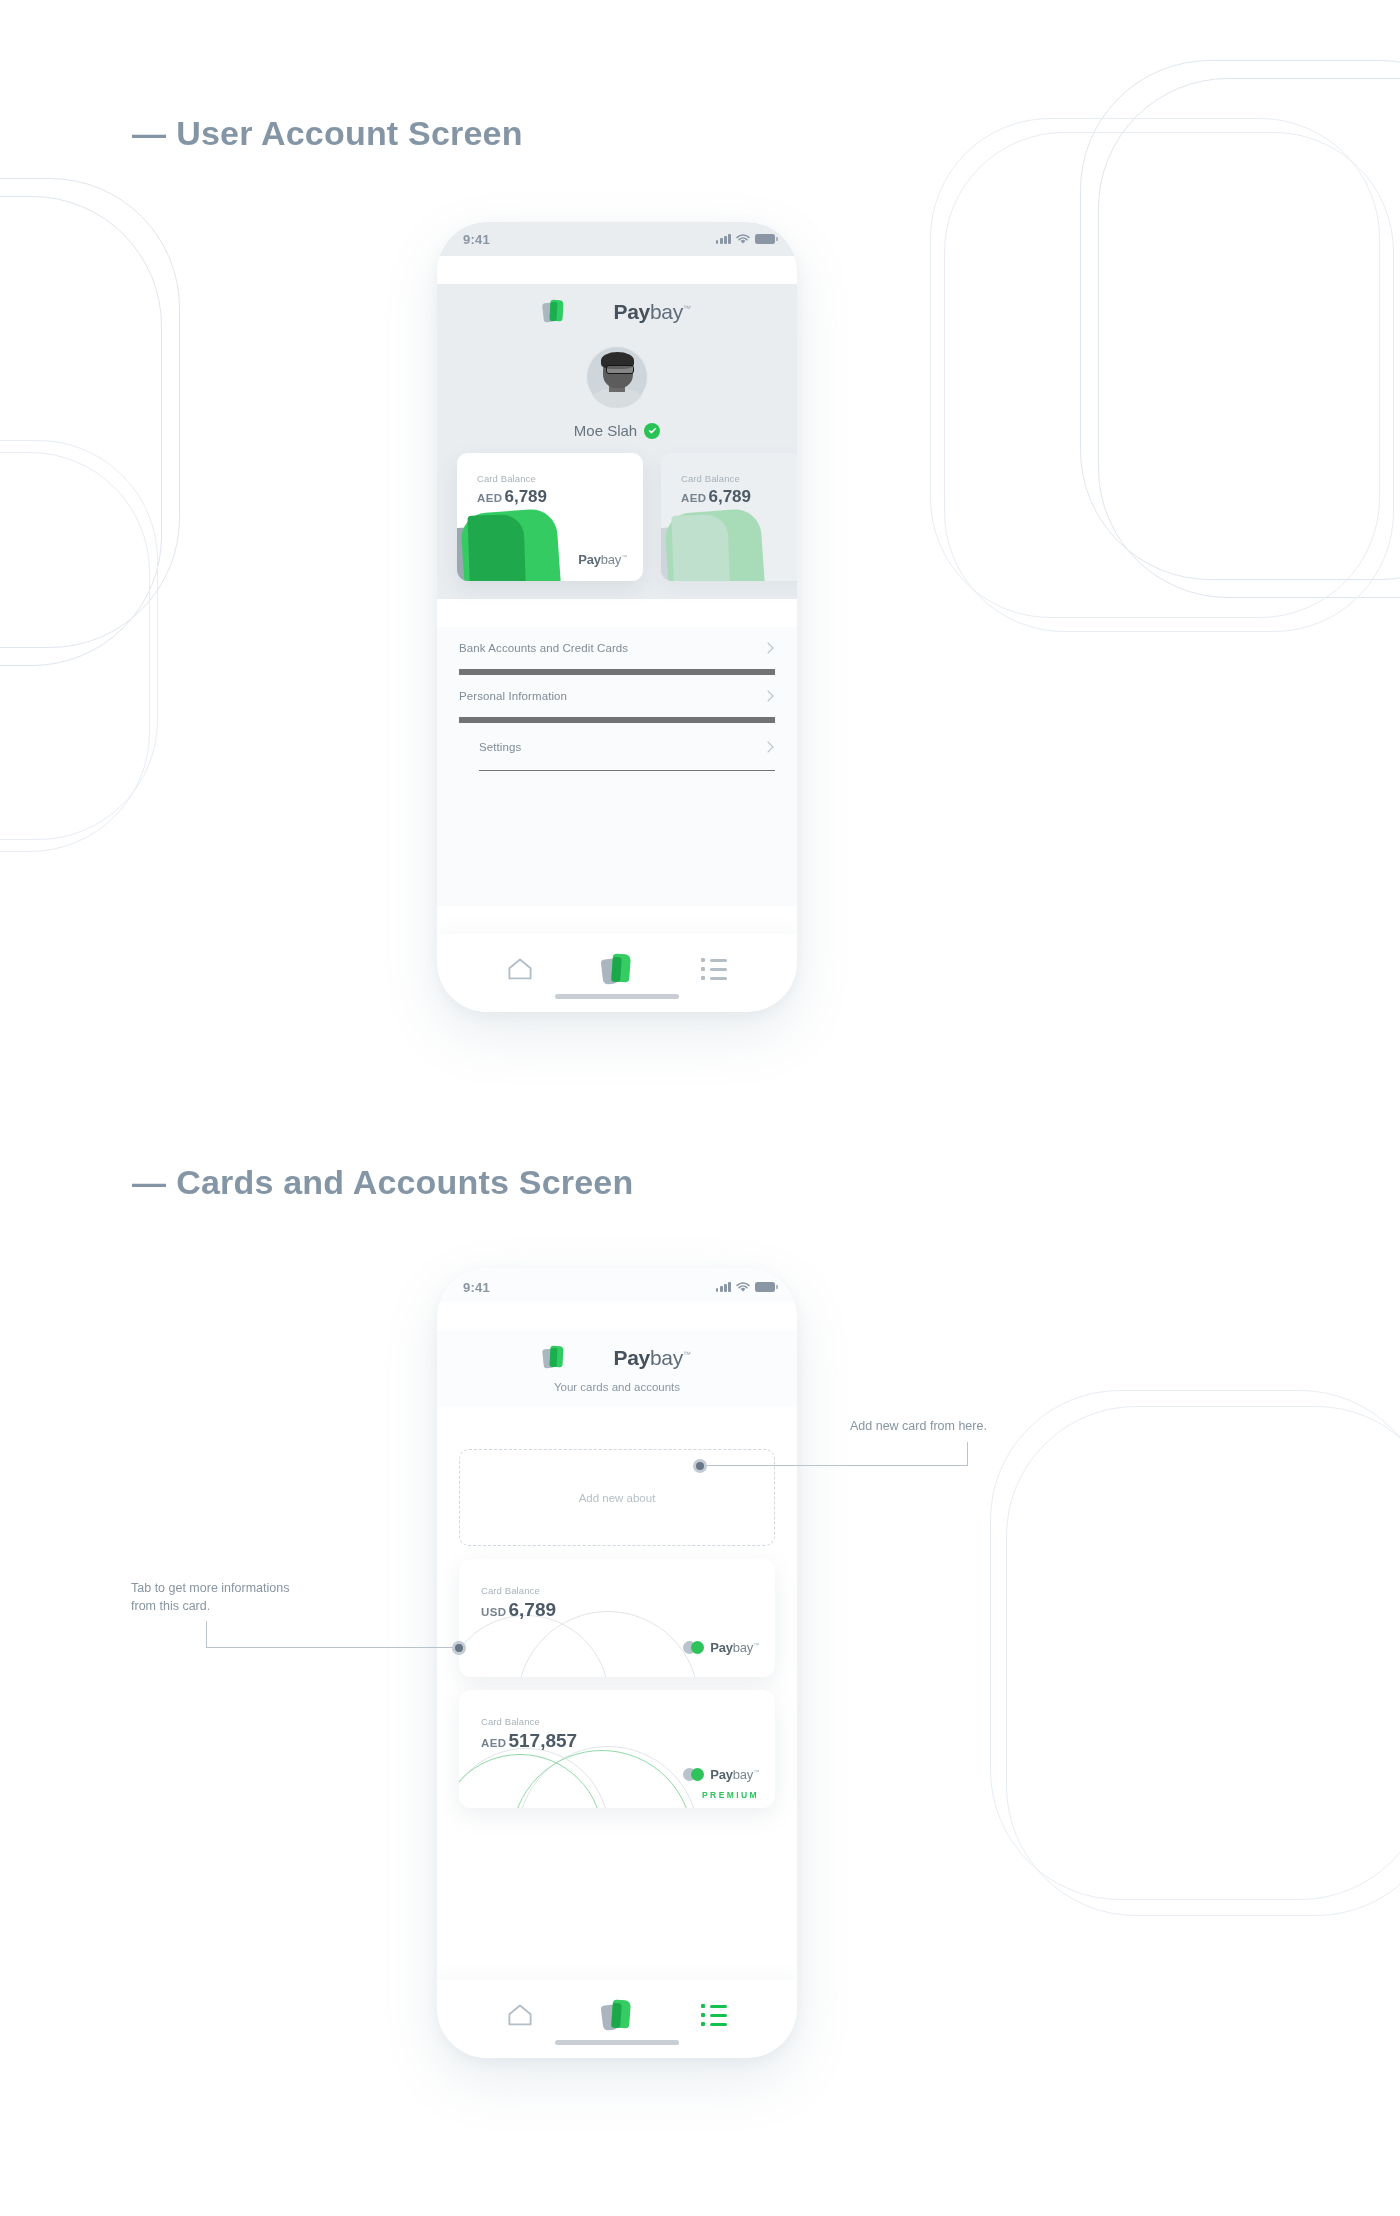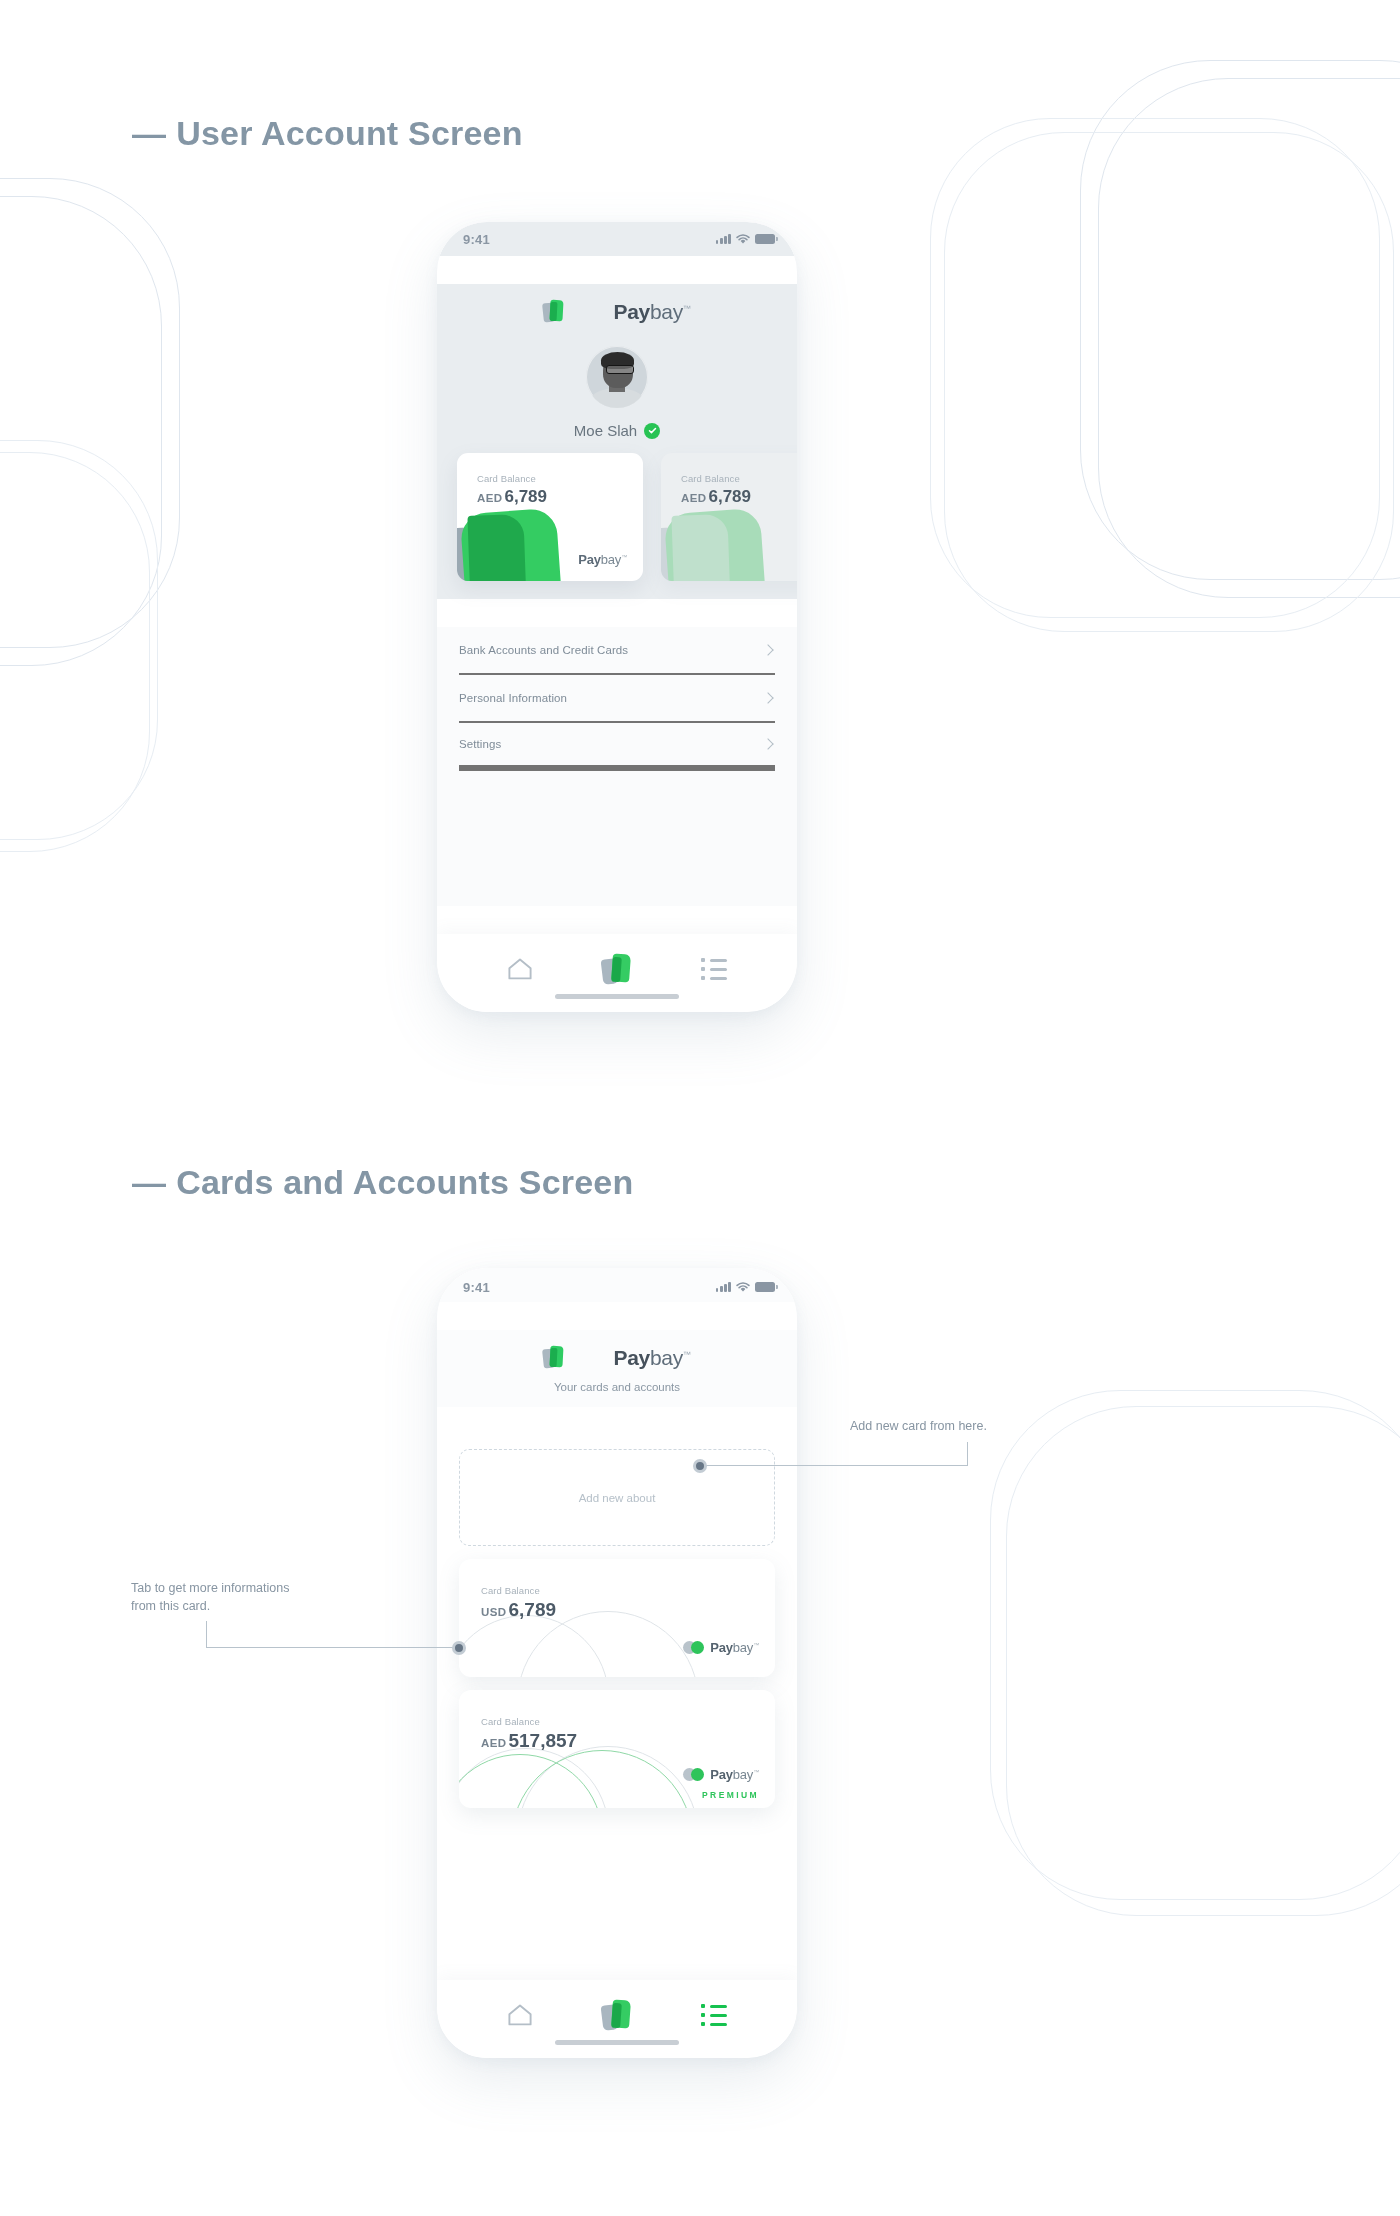--- a/index.html
+++ b/index.html
@@ -134,24 +134,24 @@
     position:absolute; right:16px; bottom:14px;
     font-size:13px; color:#7a8893; letter-spacing:-.2px;
   }
   .card-logo b{ font-weight:700; color:#5d6b78; }
   .card-logo sup{ font-size:6px; color:#a8b2bb; }
 
   
   .menu{ padding:0 22px; background:#fafbfc; flex:1; }
   .menu-item{
     display:flex; align-items:center; justify-content:space-between;
-    height:48px; border-bottom:2px solid #737373;
+    height:48px; border-bottom:6px solid #737373;
     font-size:11.5px; color:#7f8c98; letter-spacing:.1px;
   }
-  .menu-item:last-child{ border-bottom:6px solid #737373; }
+  .menu-item:last-child{ border-bottom:1px solid #737373;margin-left:20px; }
   .chev{ width:8px; height:8px; border-right:1.4px solid #b4bec7; border-top:1.4px solid #b4bec7;
          transform:rotate(45deg); flex:0 0 8px; margin-right:3px; }
 
   
   .tabbar{
     position:relative; height:78px; flex:0 0 78px; background:#fff;
     display:flex; align-items:flex-start; justify-content:space-around;
     padding:18px 34px 0;
     box-shadow:0 -4px 16px rgba(120,140,160,.06);
   }

